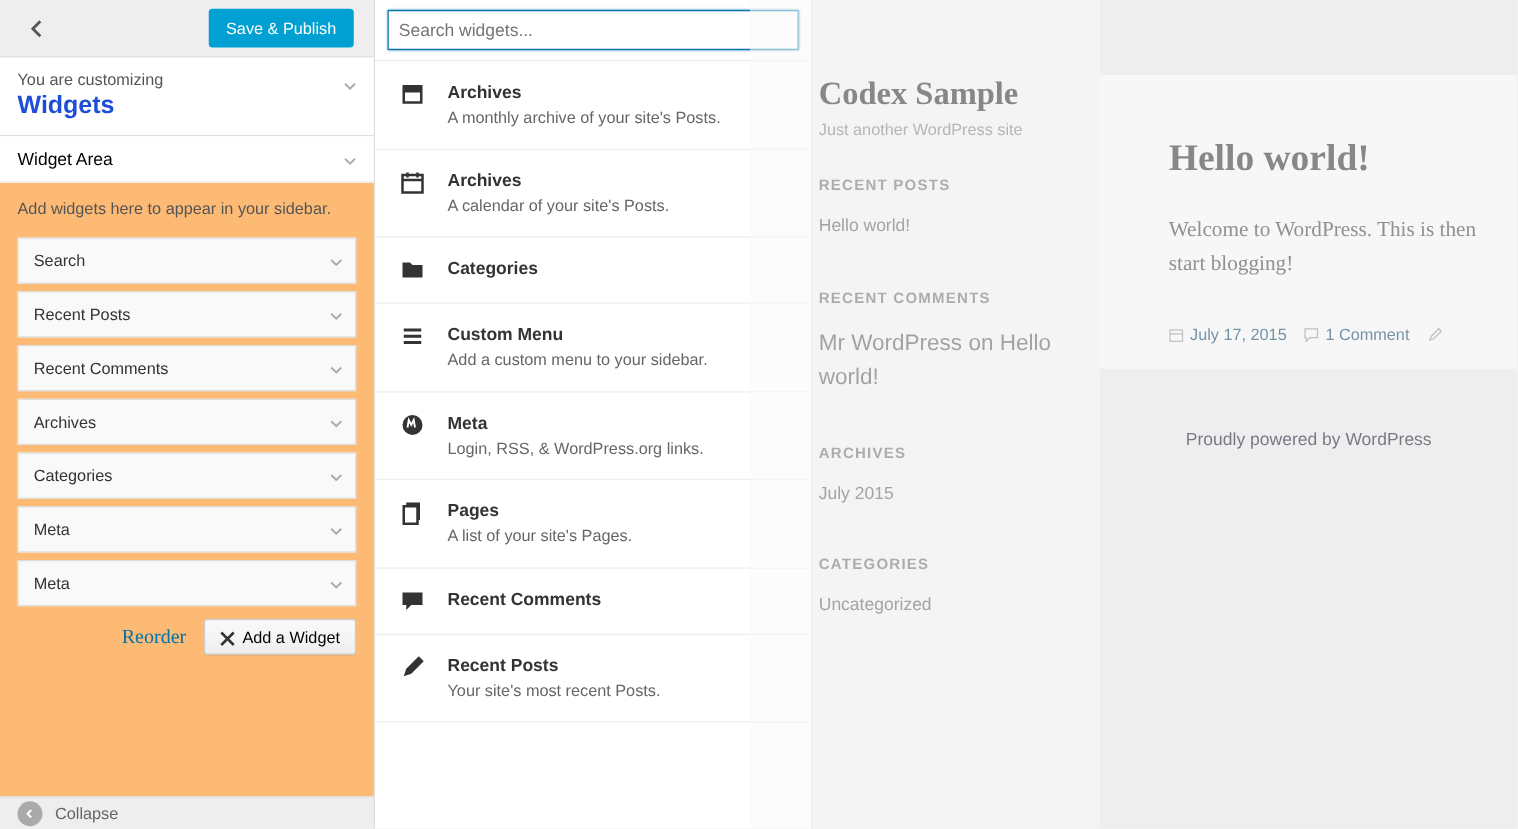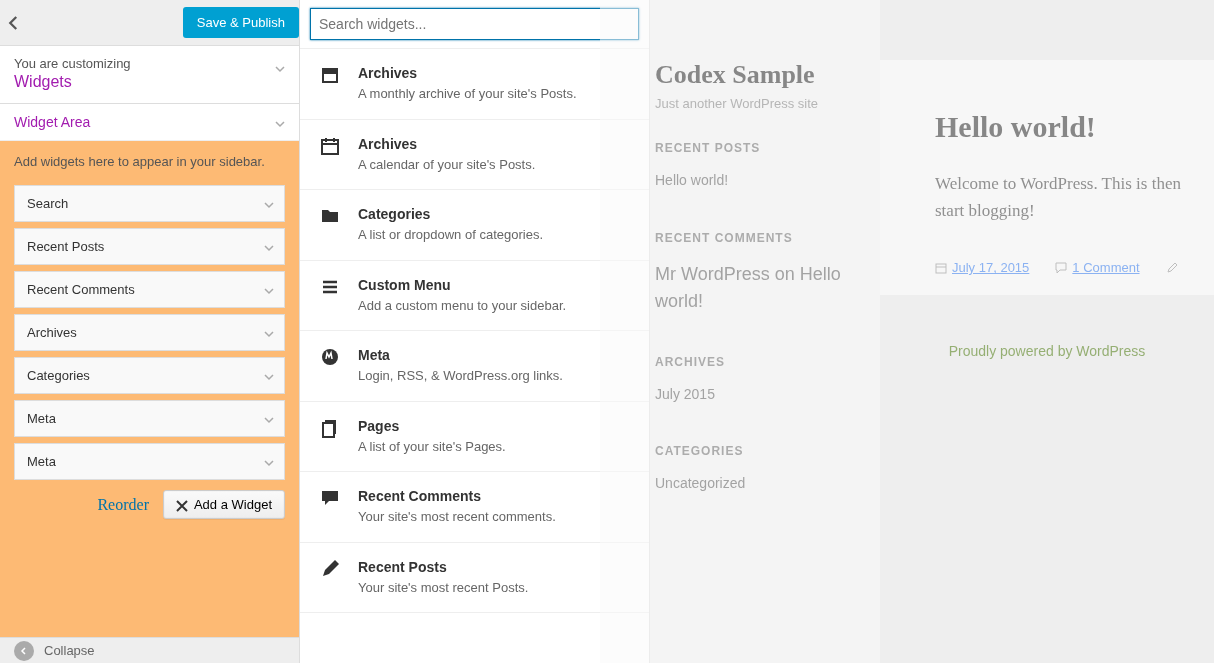--- a/index.html
+++ b/index.html
@@ -24,21 +24,21 @@
     border-right: 1px solid #ddd;
     display: flex;
     flex-direction: column;
   }
   .cust-topbar {
     height: 46px;
     background: #eee;
     border-bottom: 1px solid #ddd;
     display: flex;
     align-items: center;
-    padding: 0 0;
+    padding: 0 16px;
     justify-content: space-between;
   }
   .back-btn {
     width: 28px; height: 28px;
     display:flex;align-items:center;justify-content:center;
     color:#555;
     cursor:pointer;
   }
   .save-btn {
     background: #00a0d2;
@@ -49,29 +49,29 @@
     border-radius:3px;
     cursor:pointer;
   }
   .cust-context {
     background:#fff;
     border-bottom:1px solid #ddd;
     padding: 10px 14px 12px 14px;
     position:relative;
   }
   .cust-context small { color:#555; font-size:13px; }
-  .cust-context h2 { font-size:16px; font-weight:400; color:#a21caf; margin-top:2px; }
+  .cust-context h2 { font-size:20px; font-weight:700; color:#1d4ed8; margin-top:2px; }
   .ctx-caret {
     position:absolute; right:14px; top:16px; color:#aaa;
   }
   .section-bar {
     background:#fff;
     border-bottom:1px solid #eee;
     padding: 10px 14px;
-    font-size:14px; color:#a21caf;
+    font-size:14px; color:#000000;
     position:relative;
   }
   .section-bar .caret { position:absolute; right:14px; top:12px; color:#aaa; }
   .cust-body {
     background:#fdba74;
     padding: 12px 14px 16px 14px;
     flex:1;
     overflow:auto;
   }
   .cust-body p { font-size:13px; color:#555; margin-bottom:14px; line-height:1.4; }
@@ -212,25 +212,25 @@
     font-family: Georgia, serif;
     font-size:30px; font-weight:700; color:#333;
     margin-bottom:26px;
   }
   .card p {
     font-family: Georgia, serif;
     font-size:17px; color:#444; line-height:1.6;
     margin-bottom:36px;
   }
   .card .meta {
-    font-size:13px; color:#3b82f6;
-    display:flex; gap:26px; align-items:center;text-decoration:underline;
+    font-size:13px; color:#0c4a6e;
+    display:flex; gap:14px; align-items:center;
   }
   .card .meta span { display:flex; gap:5px; align-items:center; }
-  .footer { text-align:center; color:#4d7c0f; font-size:14px; padding:14px 0; }
+  .footer { text-align:center; color:#0f172a; font-size:14px; padding:14px 0; }
 
   
   .avail-list::-webkit-scrollbar { width:16px; }
   .avail-list::-webkit-scrollbar-track { background:#f6f6f6; border-left:1px solid #eee; }
   .avail-list::-webkit-scrollbar-thumb { background:#ccc; border:3px solid #f6f6f6; border-radius:8px; }
 
   .caret svg, .ctx-caret svg { width:10px;height:10px; }
 </style>
 </head>
 <body>
@@ -343,21 +343,20 @@
         </div>
       </div>
       <div class="avail-item">
         <div class="ic">
           <svg width="20" height="20" viewBox="0 0 20 20">
             <path d="M2 4h6l2 2h8v10H2z" fill="#333"></path>
           </svg>
         </div>
         <div>
           <h4>Categories</h4>
-          <p>A list or dropdown of categories.</p>
         </div>
       </div>
       <div class="avail-item">
         <div class="ic">
           <svg width="20" height="20" viewBox="0 0 20 20">
             <path d="M3 5h14M3 10h14M3 15h14" stroke="#333" stroke-width="2.5"></path>
           </svg>
         </div>
         <div>
           <h4>Custom Menu</h4>
@@ -389,21 +388,20 @@
         </div>
       </div>
       <div class="avail-item">
         <div class="ic">
           <svg width="20" height="20" viewBox="0 0 20 20">
             <path d="M2 3h16v10H9l-4 4v-4H2z" fill="#333"></path>
           </svg>
         </div>
         <div>
           <h4>Recent Comments</h4>
-          <p>Your site's most recent comments.</p>
         </div>
       </div>
       <div class="avail-item">
         <div class="ic">
           <svg width="20" height="20" viewBox="0 0 20 20">
             <path d="M3 17l2-6L15 1l4 4L9 15z" fill="#333"></path>
           </svg>
         </div>
         <div>
           <h4>Recent Posts</h4>

